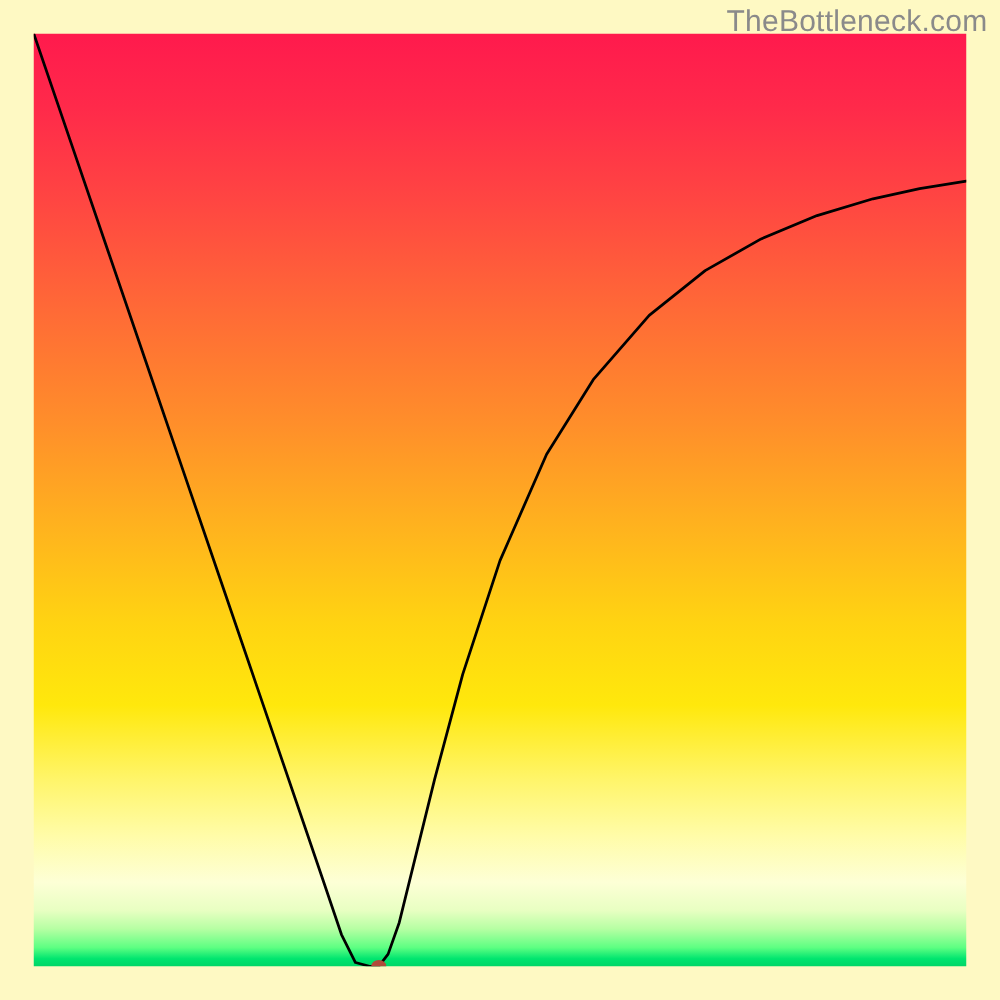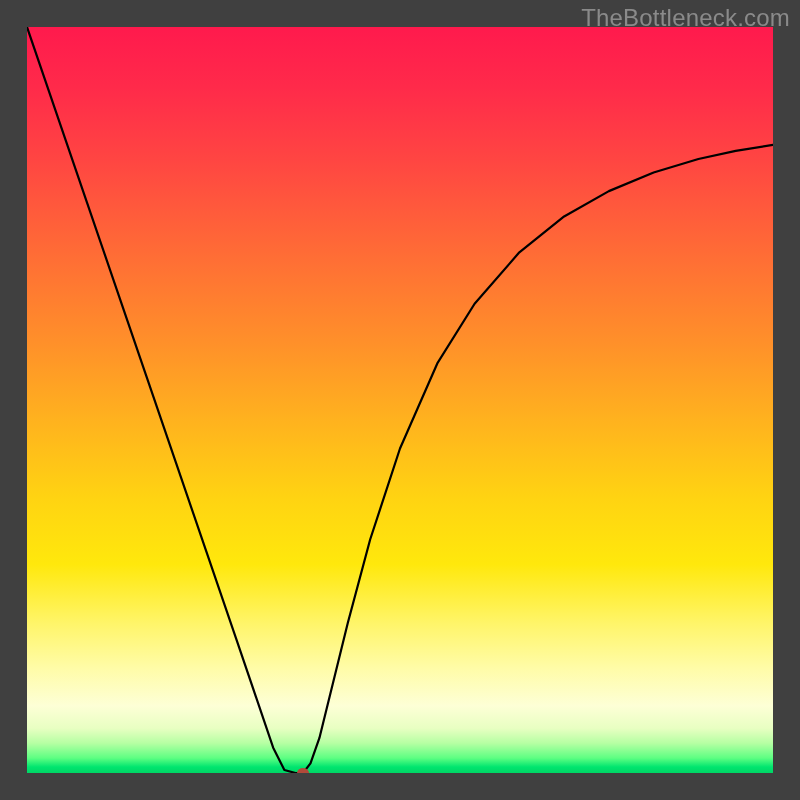--- a/index.html
+++ b/index.html
@@ -9,21 +9,21 @@
     height: 800px;
     background: #000;
     overflow: hidden;
     font-family: Arial, Helvetica, sans-serif;
   }
   .frame {
     position: absolute;
     top: 0; left: 0;
     width: 800px;
     height: 800px;
-    background: #404040;
+    background: #fef9c3;
   }
   .plot-area {
     position: absolute;
     top: 27px;
     left: 27px;
     width: 746px;
     height: 746px;
     
     background: linear-gradient(to bottom,
       #ff1a4d 0%,

